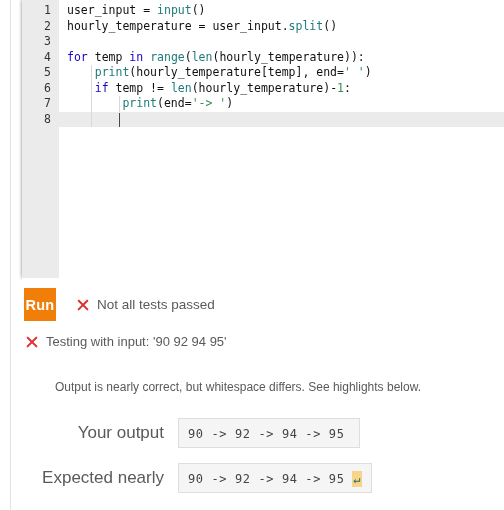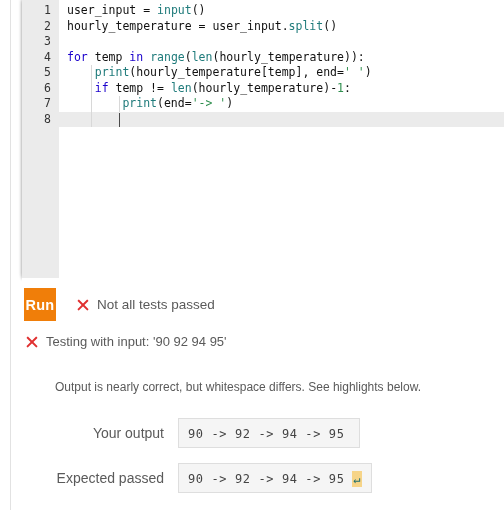--- a/index.html
+++ b/index.html
@@ -209,21 +209,21 @@
     display: flex;
     align-items: flex-start;
   }
   #row-your     { top: 140px; }
   #row-expected { top: 185px; }
 
   .out-label {
     width: 156px;
     text-align: right;
     padding-right: 14px;
-    font-size: 14px;
+    font-size: 17px;
     color: #5a5a5a;
     line-height: 30px;
     white-space: nowrap;
     box-sizing: border-box;
   }
   .out-box {
     background: #f5f5f5;
     border: 1px solid #dedede;
     min-width: 182px;
     height: 30px;
@@ -320,18 +320,18 @@
     </div>
 
     <div id="diff-message">Output is nearly correct, but whitespace differs. See highlights below.</div>
 
     <div class="out-row" id="row-your">
       <div class="out-label">Your output</div>
       <div class="out-box">90 -&gt; 92 -&gt; 94 -&gt; 95</div>
     </div>
 
     <div class="out-row" id="row-expected">
-      <div class="out-label">Expected passed</div>
+      <div class="out-label">Expected nearly</div>
       <div class="out-box"><span>90 -&gt; 92 -&gt; 94 -&gt; 95 </span><span class="ws-hl">↵</span></div>
     </div>
 
   </div>
 </div>
 
 </body></html>

